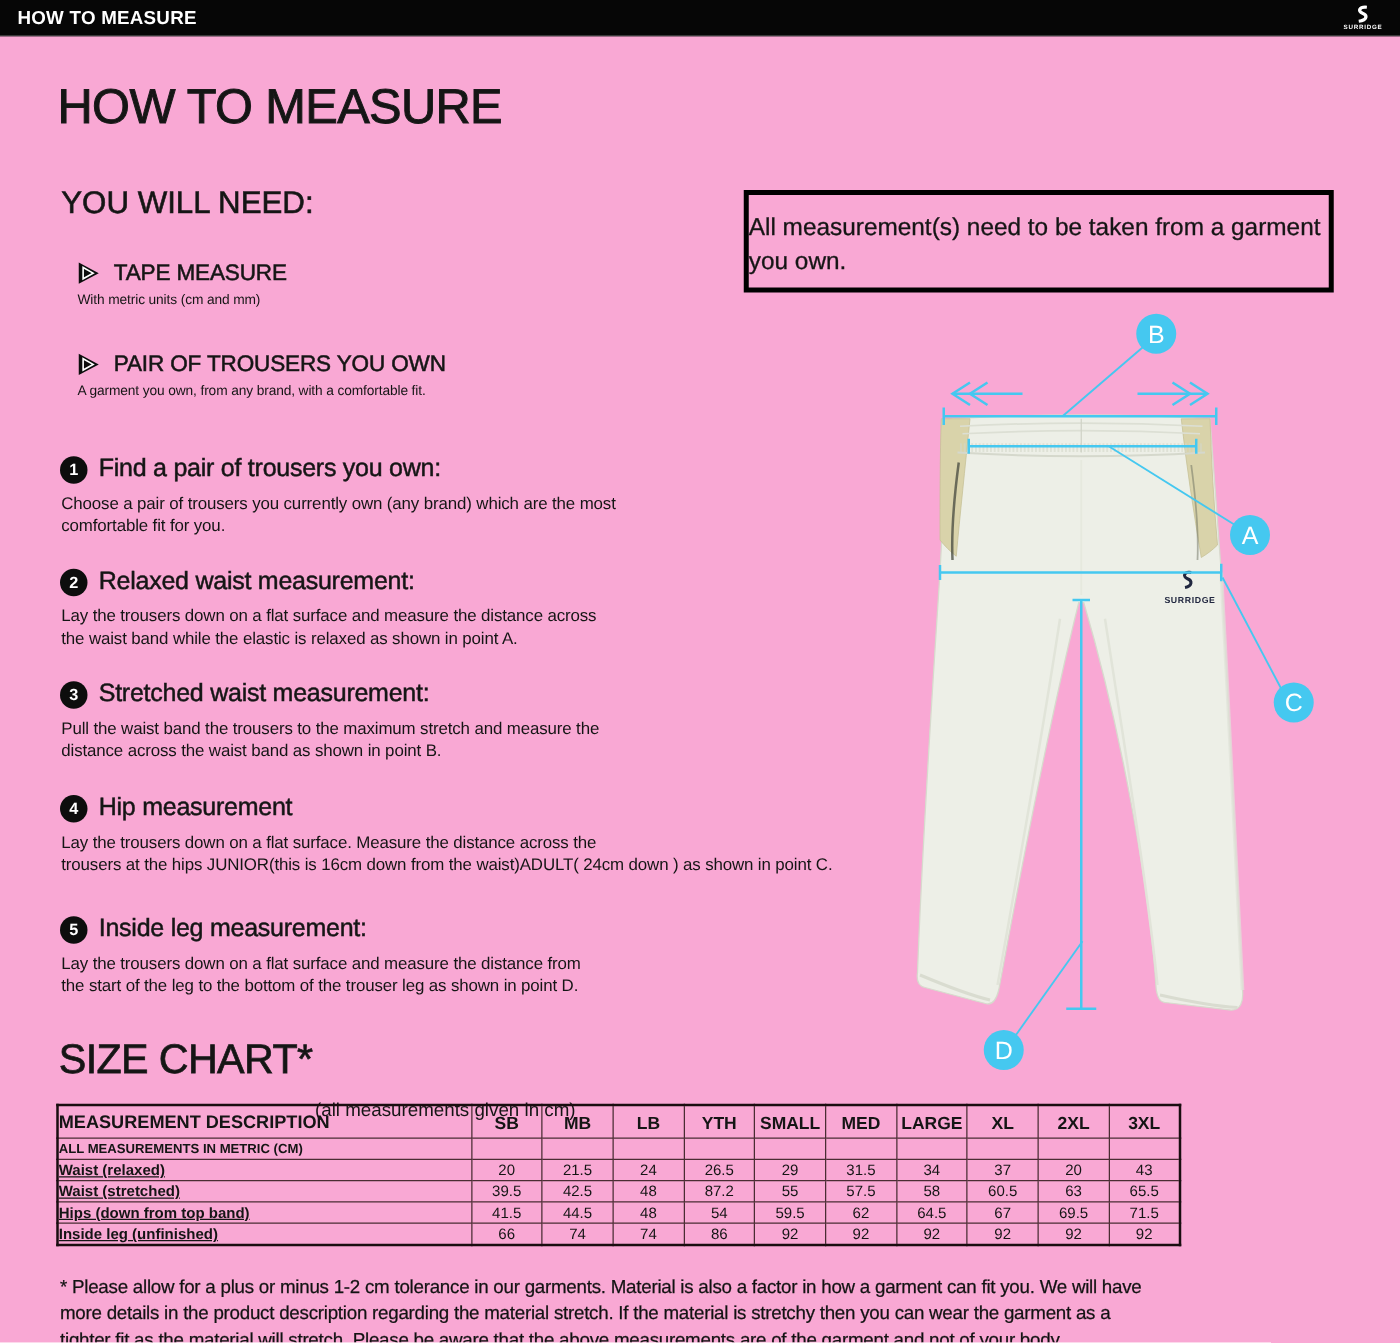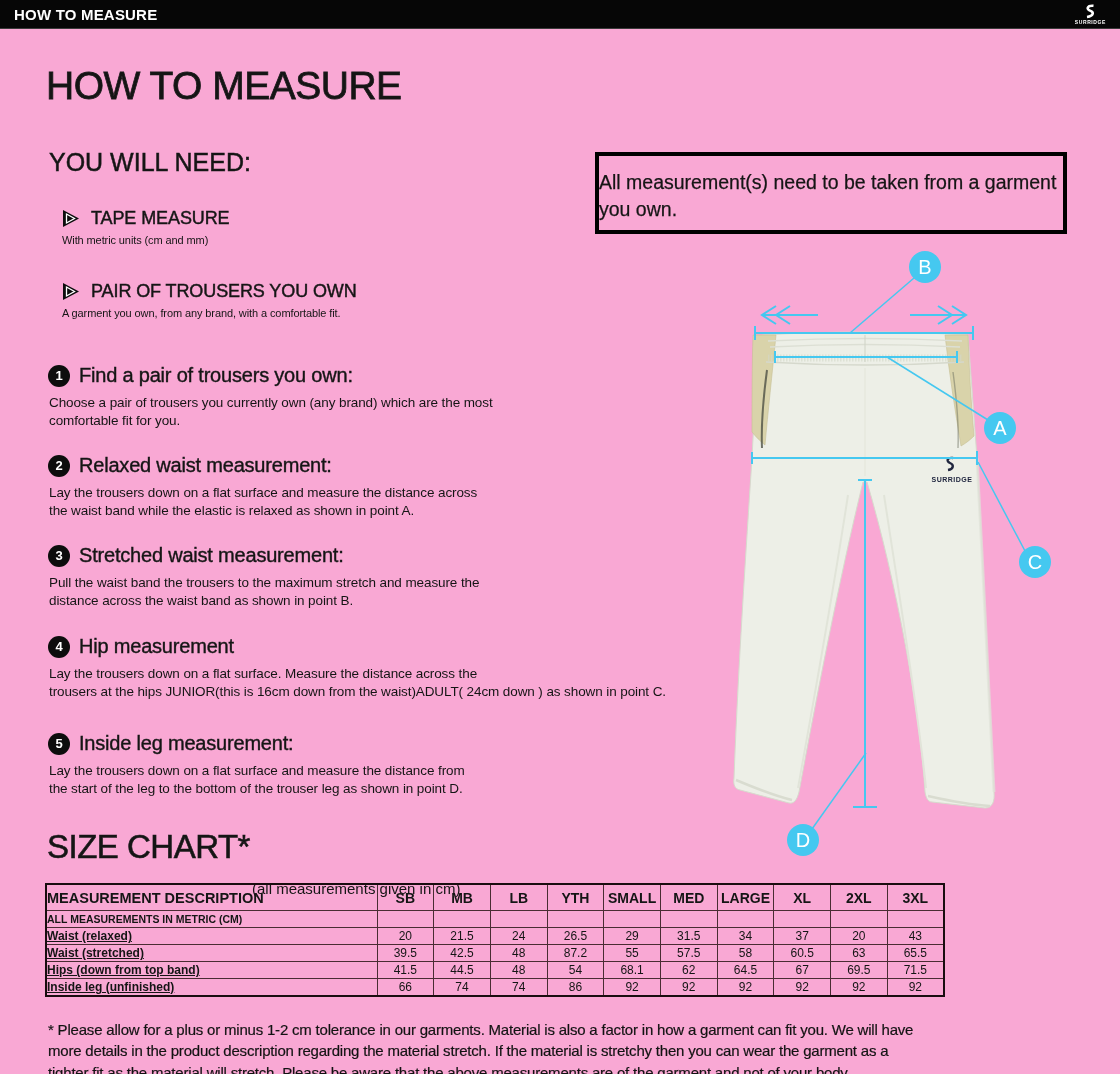--- a/index.html
+++ b/index.html
@@ -310,21 +310,21 @@
           <td class="val">60.5</td>
           <td class="val">63</td>
           <td class="val">65.5</td>
         </tr>
         <tr>
           <td class="rlabel">Hips (down from top band)</td>
           <td class="val">41.5</td>
           <td class="val">44.5</td>
           <td class="val">48</td>
           <td class="val">54</td>
-          <td class="val">68.1</td>
+          <td class="val">59.5</td>
           <td class="val">62</td>
           <td class="val">64.5</td>
           <td class="val">67</td>
           <td class="val">69.5</td>
           <td class="val">71.5</td>
         </tr>
         <tr>
           <td class="rlabel">Inside leg (unfinished)</td>
           <td class="val">66</td>
           <td class="val">74</td>

